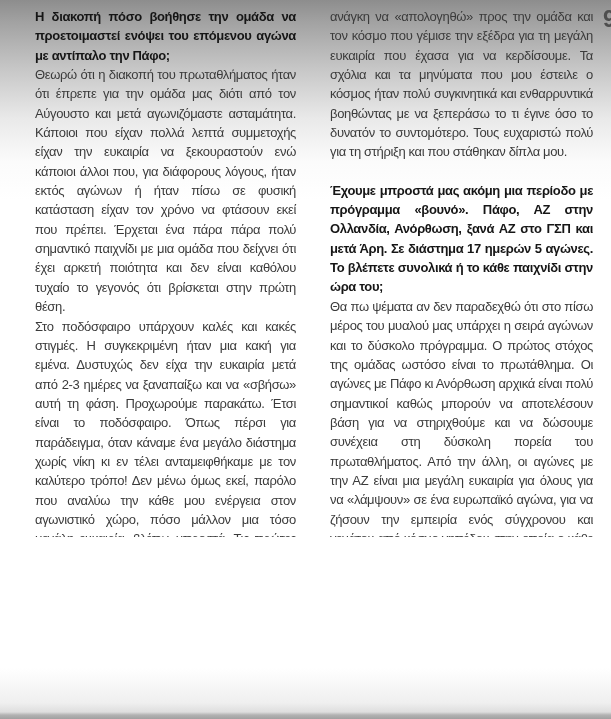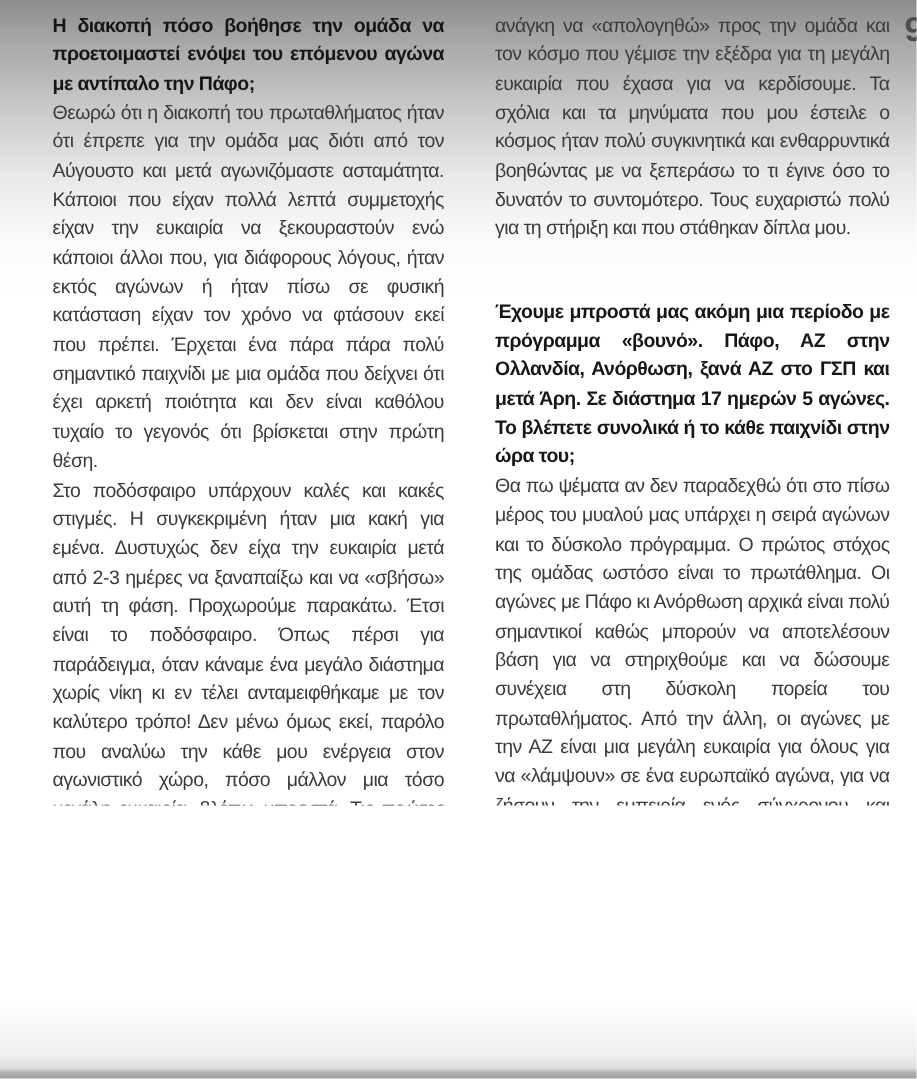--- a/index.html
+++ b/index.html
@@ -41,21 +41,21 @@
     hyphens: auto;
     -webkit-hyphens: auto;
   }
   .col-left  { left: 35px;  width: 261px; }
   .col-right { left: 330px; width: 263px; }
   p { margin: 0; padding: 0; }
   .question {
     font-weight: 700;
     color: #161616;
   }
-  .spaced { margin-top: 36px; }
+  .spaced { margin-top: 19px; }
   .edge-glyph {
     position: absolute;
     top: 6px;
     left: 603px;
     font-size: 23px;
     font-weight: 700;
     color: #4e4e4e;
     line-height: 26px;
   }
 </style>

